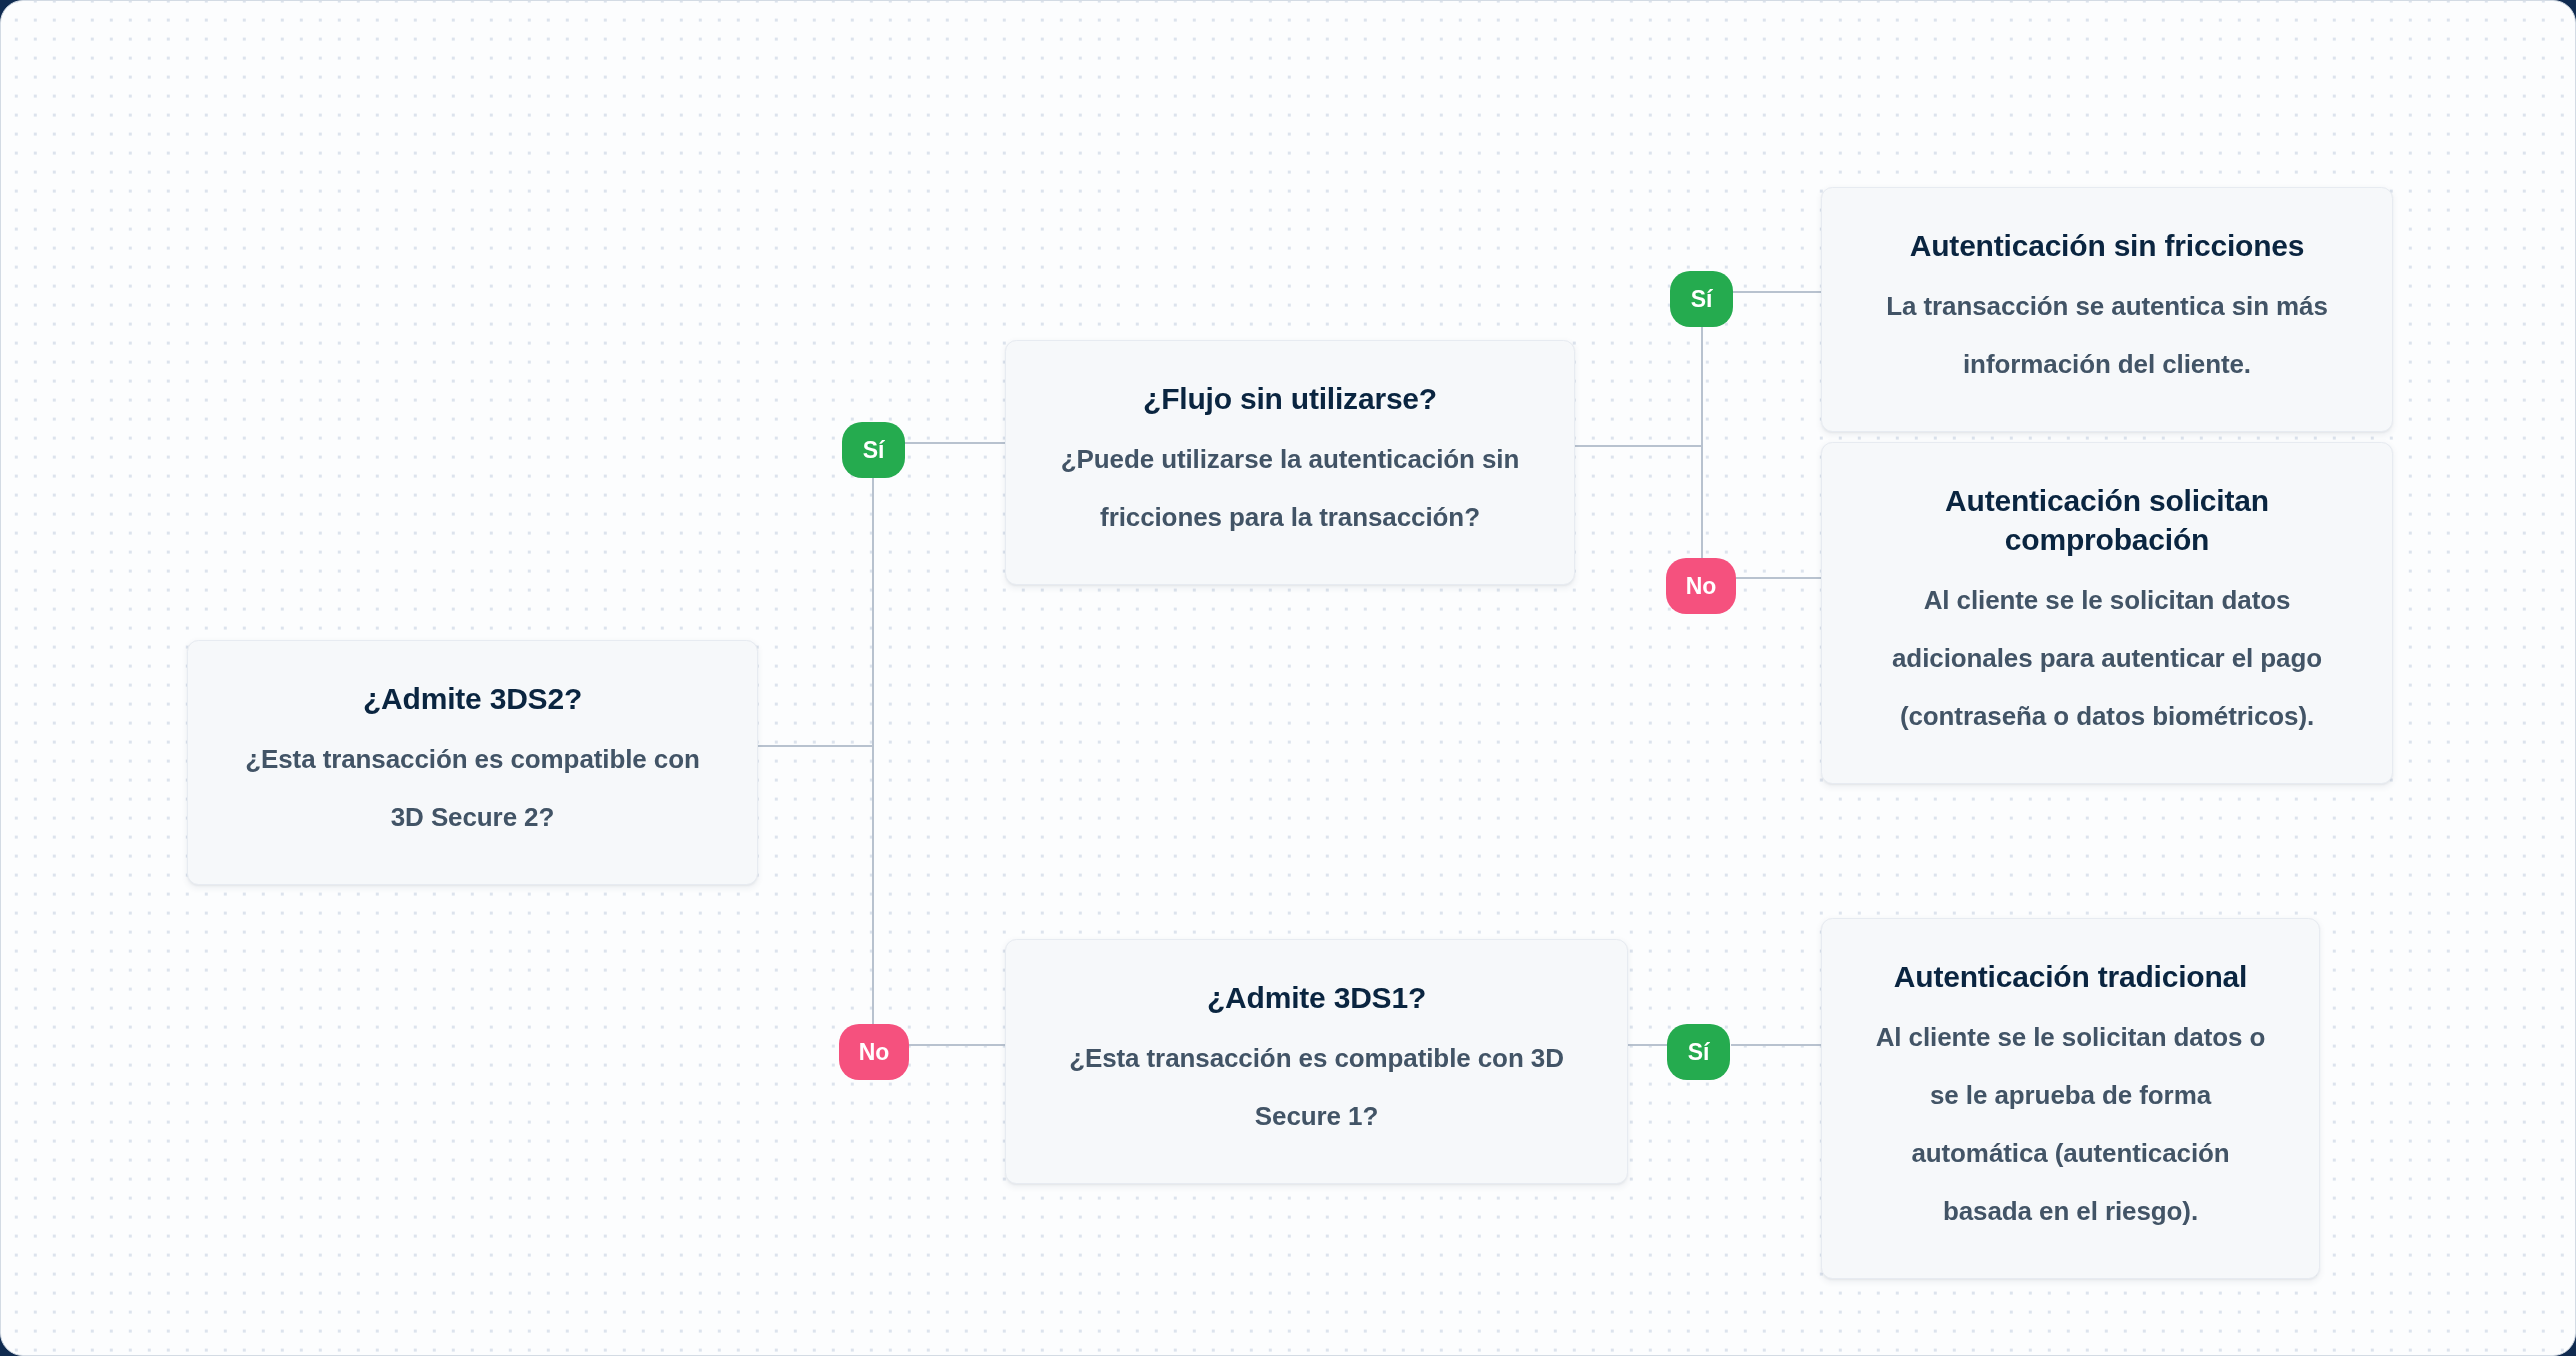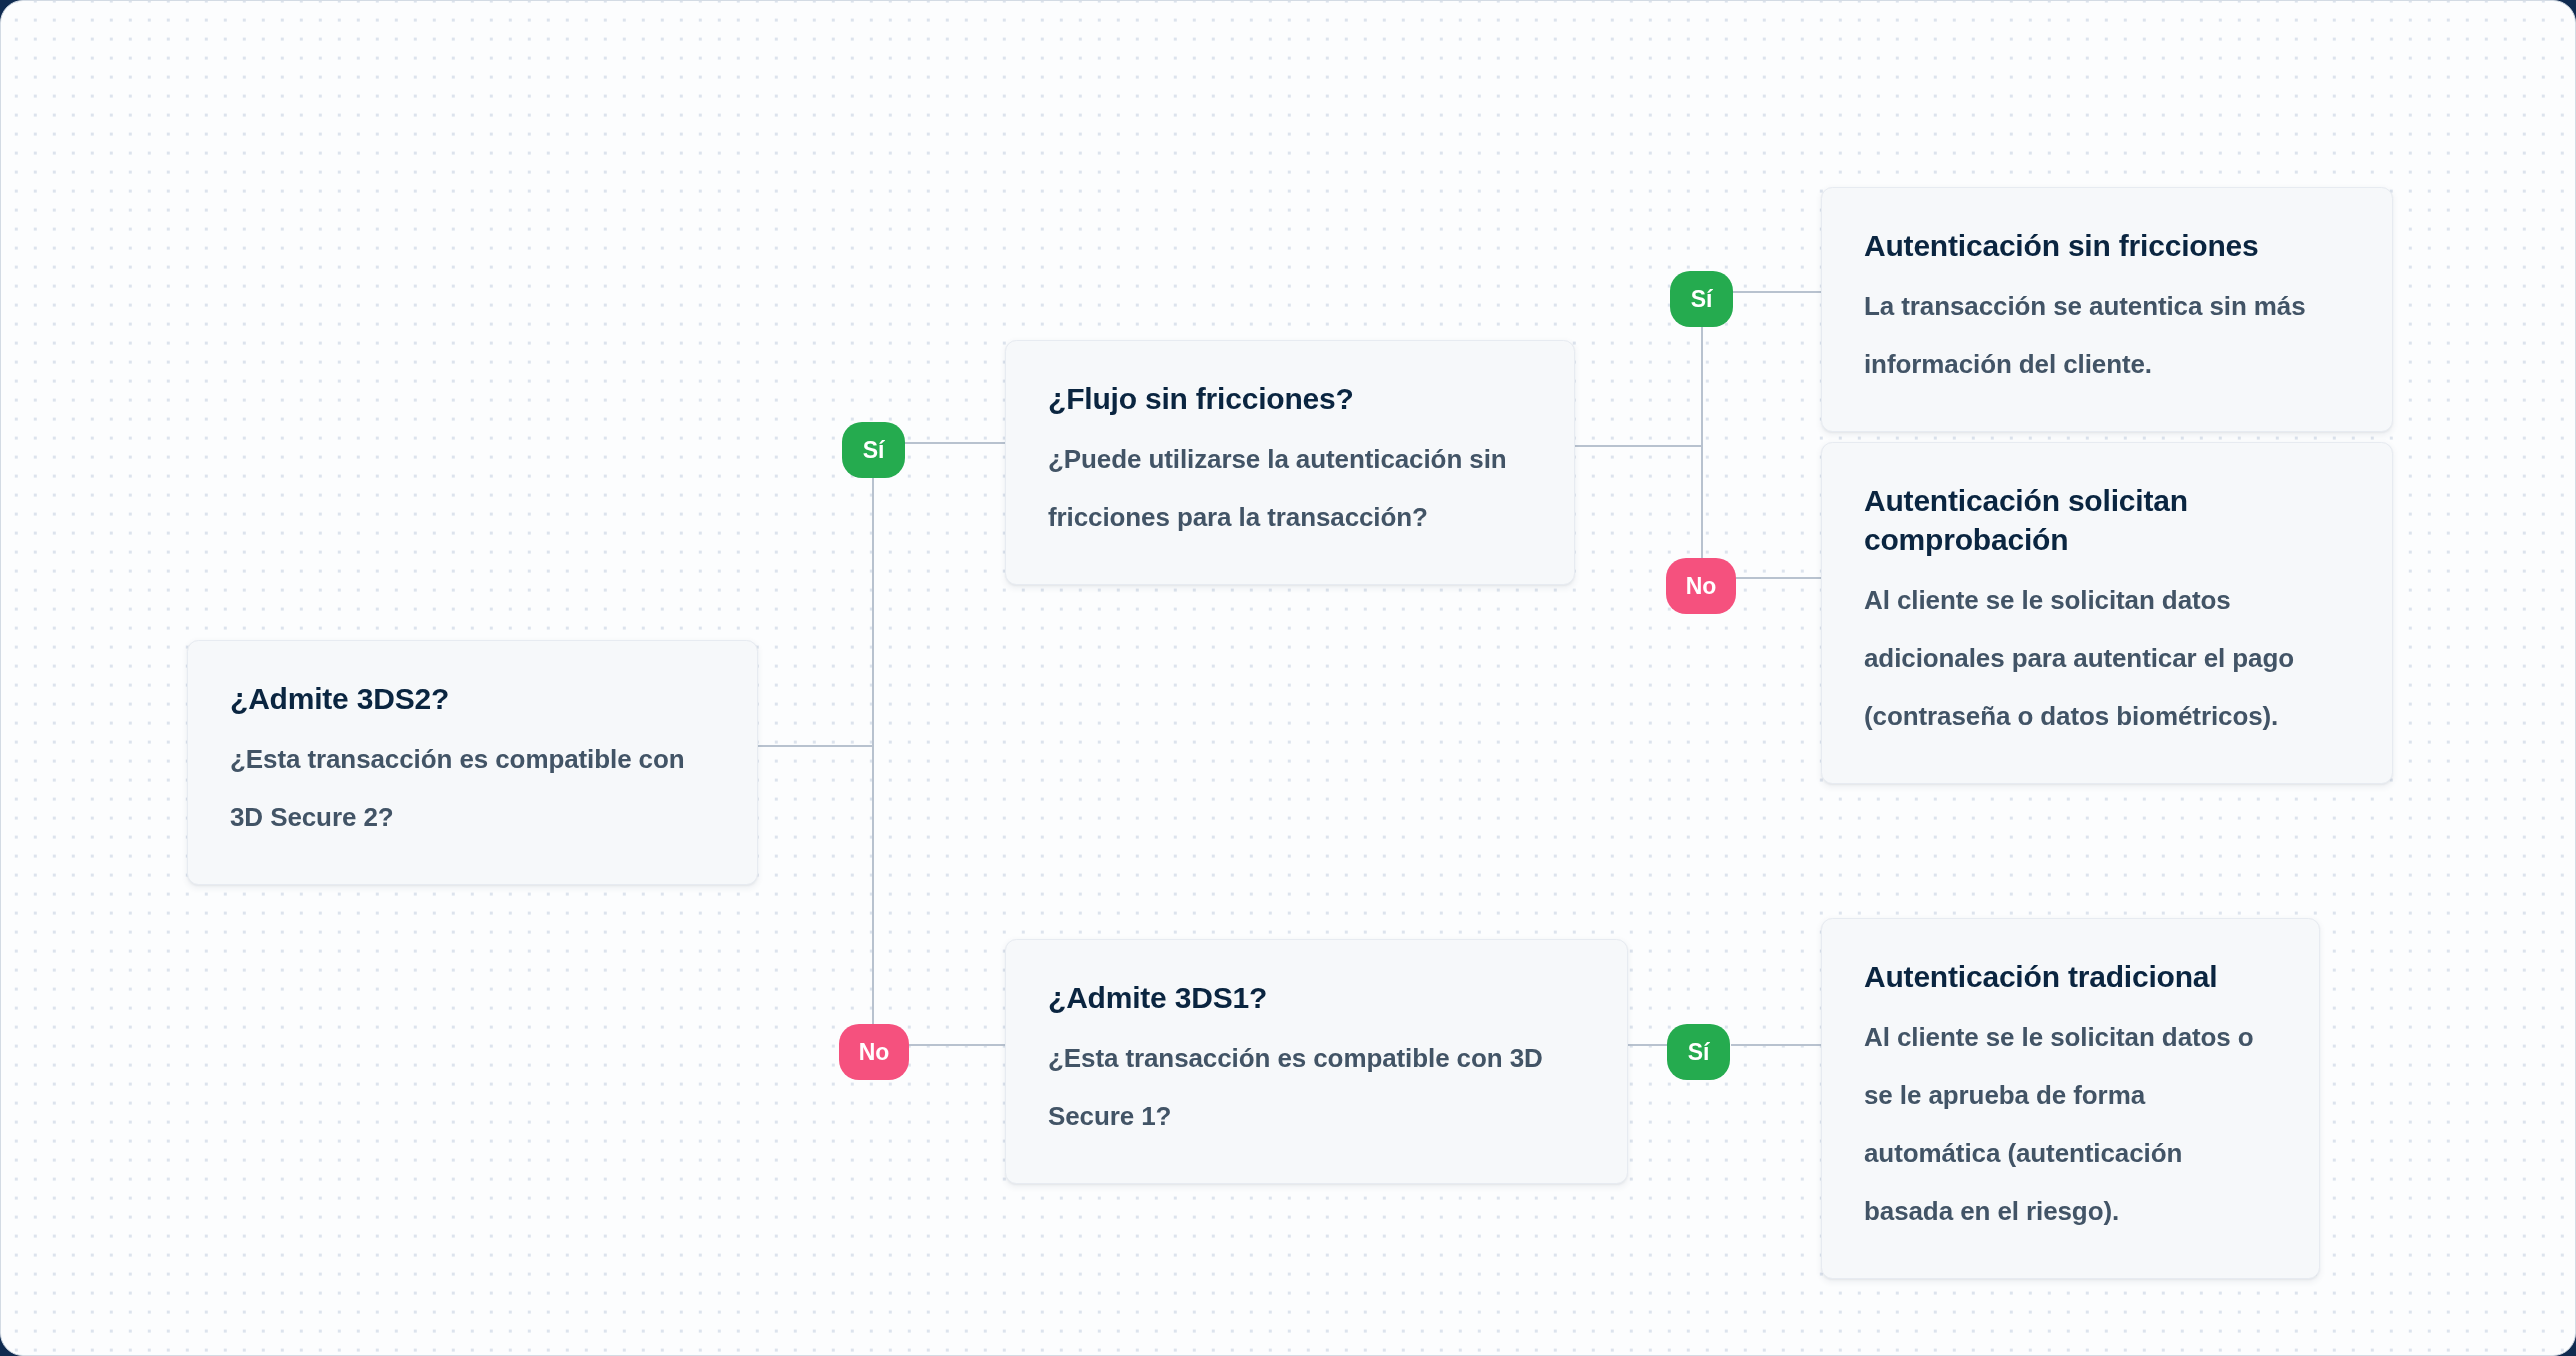--- a/index.html
+++ b/index.html
@@ -19,20 +19,21 @@
     background-position:5.8px 9.6px;
   }
   .edge{position:absolute;background:var(--line);}
   .edge.h{height:1.9px;}
   .edge.v{width:1.9px;}
   .node{
     position:absolute;background:var(--node-bg);
     border:1px solid var(--node-border);border-radius:11.5px;
     box-shadow:0 2.9px 6.7px rgba(50,60,90,0.08),0 1px 1.9px rgba(50,60,90,0.06);
     padding:38px 42px;
+    text-align:center;
   }
   .node-title{
     font-size:30px;font-weight:700;color:var(--title);
     line-height:39px;margin-bottom:11.5px;letter-spacing:-0.2px;
   }
   .node-body{
     font-size:26px;color:var(--body);line-height:58px;letter-spacing:-0.1px;font-weight:bold;
   }
   .pill{
     position:absolute;height:56px;border-radius:20px;
@@ -58,21 +59,21 @@
   <div class="edge h" style="left:908px;top:1043px;width:96px"></div>
   <div class="edge h" style="left:1574px;top:1043px;width:92px"></div>
   <div class="edge h" style="left:1730px;top:1043px;width:90px"></div>
 
   <div class="node" style="left:186px;top:639px;width:571px;min-height:211px">
     <div class="node-title">¿Admite 3DS2?</div>
     <div class="node-body">¿Esta transacción es compatible con 3D Secure 2?</div>
   </div>
 
   <div class="node" style="left:1004px;top:339px;width:570px;min-height:212px">
-    <div class="node-title">¿Flujo sin fricciones?</div>
+    <div class="node-title">¿Flujo sin utilizarse?</div>
     <div class="node-body">¿Puede utilizarse la autenticación sin fricciones para la transacción?</div>
   </div>
 
   <div class="node" style="left:1820px;top:186px;width:572px;min-height:209px">
     <div class="node-title">Autenticación sin fricciones</div>
     <div class="node-body">La transacción se autentica sin más información del cliente.</div>
   </div>
 
   <div class="node" style="left:1820px;top:441px;width:572px;min-height:305px">
     <div class="node-title">Autenticación solicitan comprobación</div>

